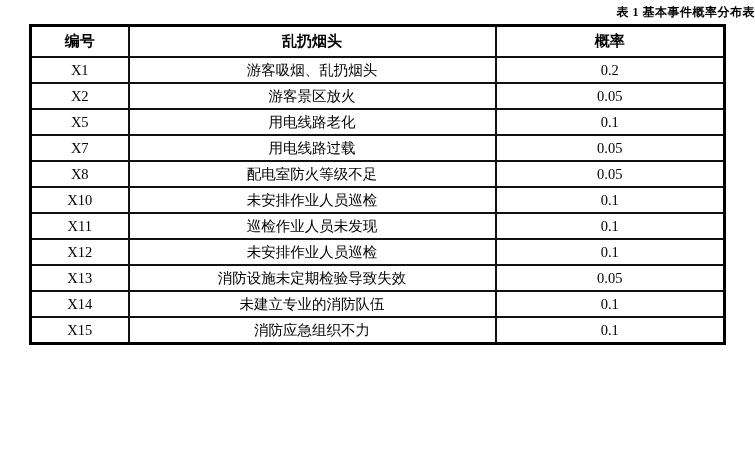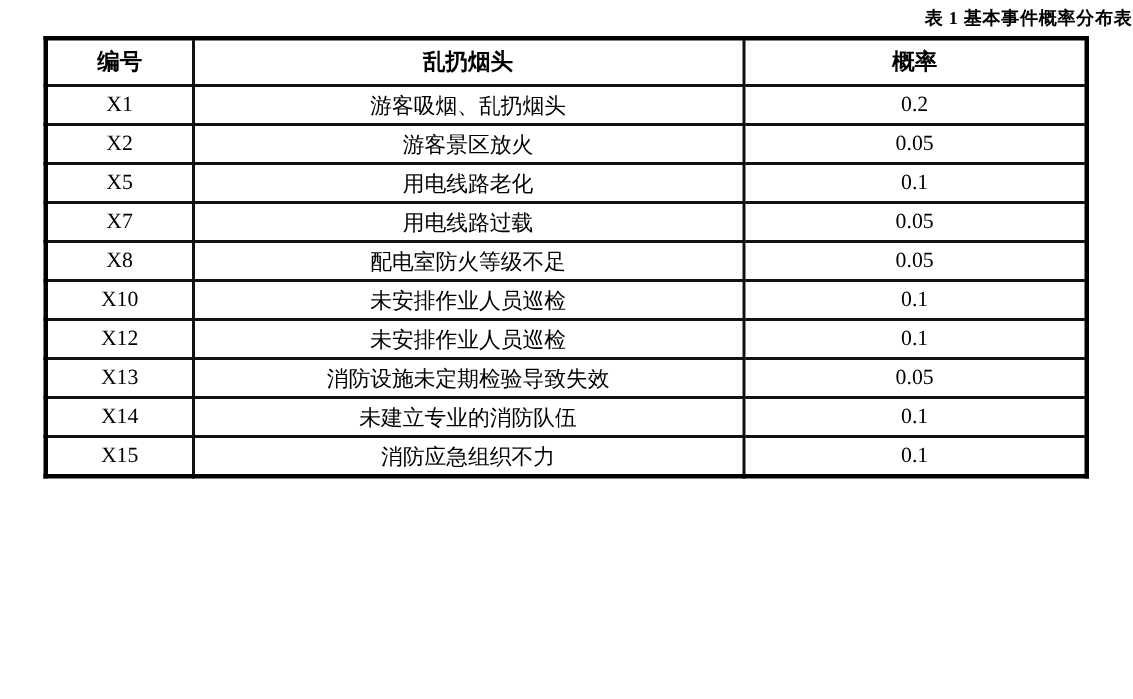--- a/index.html
+++ b/index.html
@@ -96,20 +96,25 @@
           <td>X8</td>
           <td>配电室防火等级不足</td>
           <td>0.05</td>
         </tr>
         <tr>
           <td>X10</td>
           <td>未安排作业人员巡检</td>
           <td>0.1</td>
         </tr>
         <tr>
+          <td>X11</td>
+          <td>巡检作业人员未发现</td>
+          <td>0.1</td>
+        </tr>
+        <tr>
           <td>X12</td>
           <td>未安排作业人员巡检</td>
           <td>0.1</td>
         </tr>
         <tr>
           <td>X13</td>
           <td>消防设施未定期检验导致失效</td>
           <td>0.05</td>
         </tr>
         <tr>

